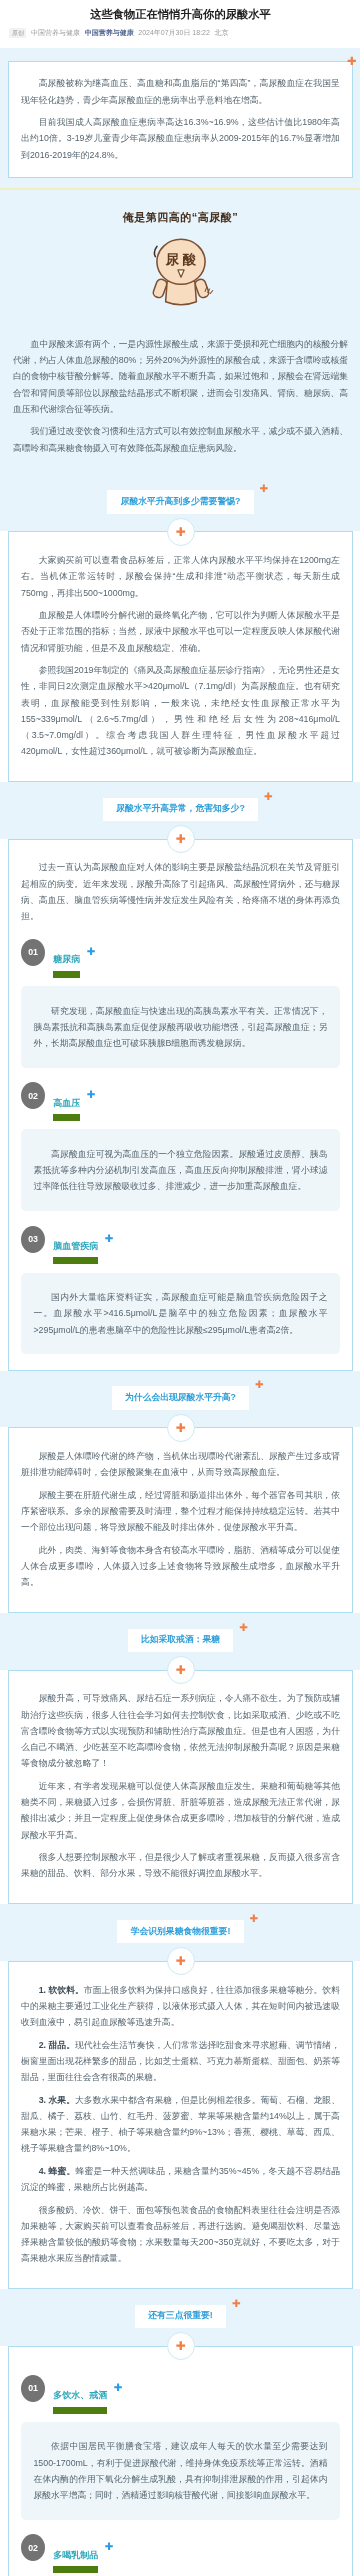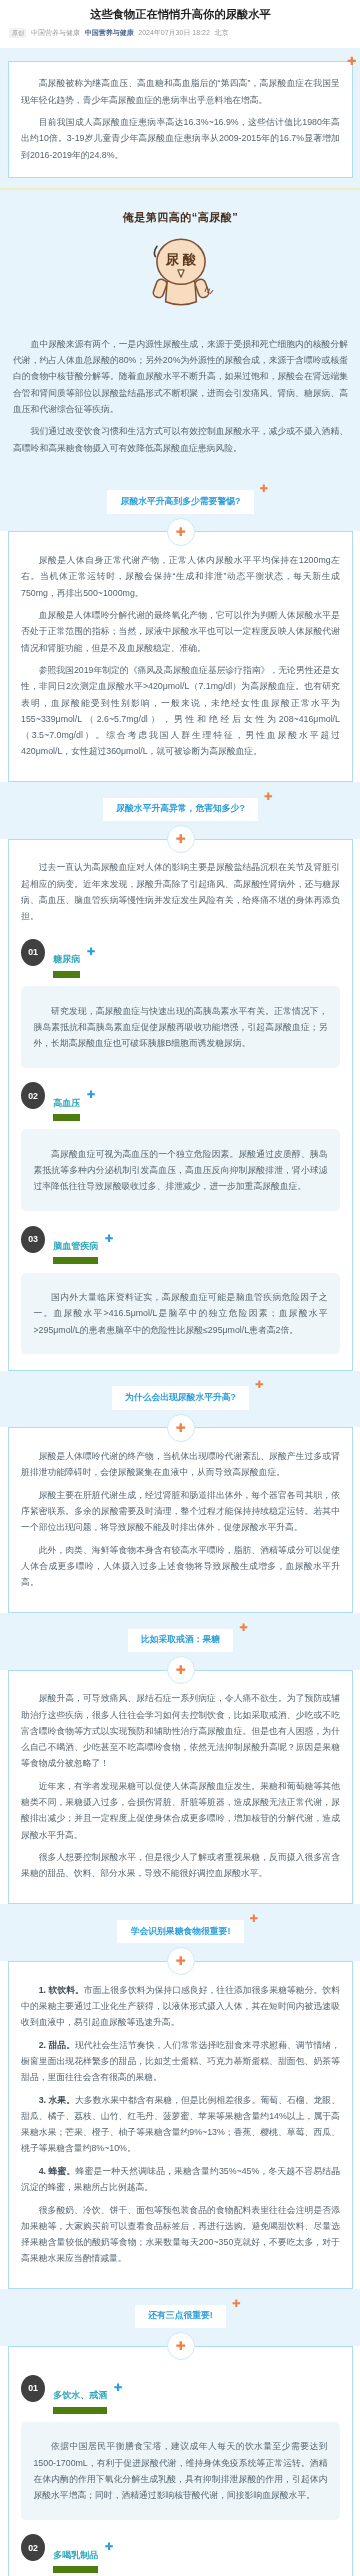--- a/index.html
+++ b/index.html
@@ -42,21 +42,21 @@
   .pill-plus { position:absolute; top:-8.2px; right:-14.4px; color:#f08048; font-size:10.3px; font-weight:bold; }
 
   
   .wbox { position:relative; margin:0 7.7px; background:#fff; border:0.5px solid #aedcf0; padding:5.2px 12.4px 15.5px; }
   .notch { width:28px; height:28px; border-radius:50%; background:#fff; border:0.5px solid #cdeaf6;
            margin:-19.6px auto 2.1px; display:flex; align-items:center; justify-content:center; }
   .notch-cross { color:#ef7f45; font-size:12px; font-weight:bold; }
 
   
   .ihead { display:flex; align-items:flex-start; gap:8.2px; margin:14.4px 0 8.2px; }
-  .inum { flex:0 0 auto; width:24px; height:27px; border-radius:50%; background:#404040; color:#fff;
+  .inum { flex:0 0 auto; width:24px; height:27px; border-radius:50%; background:#737373; color:#fff;
           font-size:8.8px; font-weight:bold; display:flex; align-items:center; justify-content:center; }
   .ititle-wrap { padding-top:6.2px; }
   .ititle { display:inline-block; color:#2fa8bc; font-size:9px; font-weight:bold; padding-bottom:4.6px; border-bottom:7px solid #4d7c0f; }
   .iplus { color:#2b9ae8; font-size:10.3px; font-weight:bold; vertical-align:7.2px; margin-left:4.1px; }
   .ibox { background:#eff6fa; border-radius:5.2px; padding:10.3px 12.4px; }
 
   .num-label { font-weight:bold; color:#3f4d58; }
 </style>
 </head>
 <body>
@@ -106,21 +106,21 @@
         <span>尿酸水平升高到多少需要警惕?</span>
         <span class="pill-plus">✚</span>
       </span>
     </div>
   </div>
 
   <section class="wbox">
     <div class="notch">
       <span class="notch-cross">✚</span>
     </div>
-    <p class="para">尿酸是人体自身正常代谢产物，正常人体内尿酸水平平均保持在1200mg左右。当机体正常运转时，尿酸会保持“生成和排泄”动态平衡状态，每天新生成750mg，再排出500~1000mg。</p>
+    <p class="para">大家购买前可以查看食品标签后，正常人体内尿酸水平平均保持在1200mg左右。当机体正常运转时，尿酸会保持“生成和排泄”动态平衡状态，每天新生成750mg，再排出500~1000mg。</p>
     <p class="para">血尿酸是人体嘌呤分解代谢的最终氧化产物，它可以作为判断人体尿酸水平是否处于正常范围的指标；当然，尿液中尿酸水平也可以一定程度反映人体尿酸代谢情况和肾脏功能，但是不及血尿酸稳定、准确。</p>
     <p class="para">参照我国2019年制定的《痛风及高尿酸血症基层诊疗指南》，无论男性还是女性，非同日2次测定血尿酸水平&gt;420μmol/L（7.1mg/dl）为高尿酸血症。也有研究表明，血尿酸能受到性别影响，一般来说，未绝经女性血尿酸正常水平为155~339μmol/L（2.6~5.7mg/dl），男性和绝经后女性为208~416μmol/L（3.5~7.0mg/dl）。综合考虑我国人群生理特征，男性血尿酸水平超过420μmol/L，女性超过360μmol/L，就可被诊断为高尿酸血症。</p>
   </section>
 
   <div class="band">
     <div class="pill-row">
       <span class="pill">
         <span>尿酸水平升高异常，危害知多少?</span>
         <span class="pill-plus">✚</span>
       </span>

